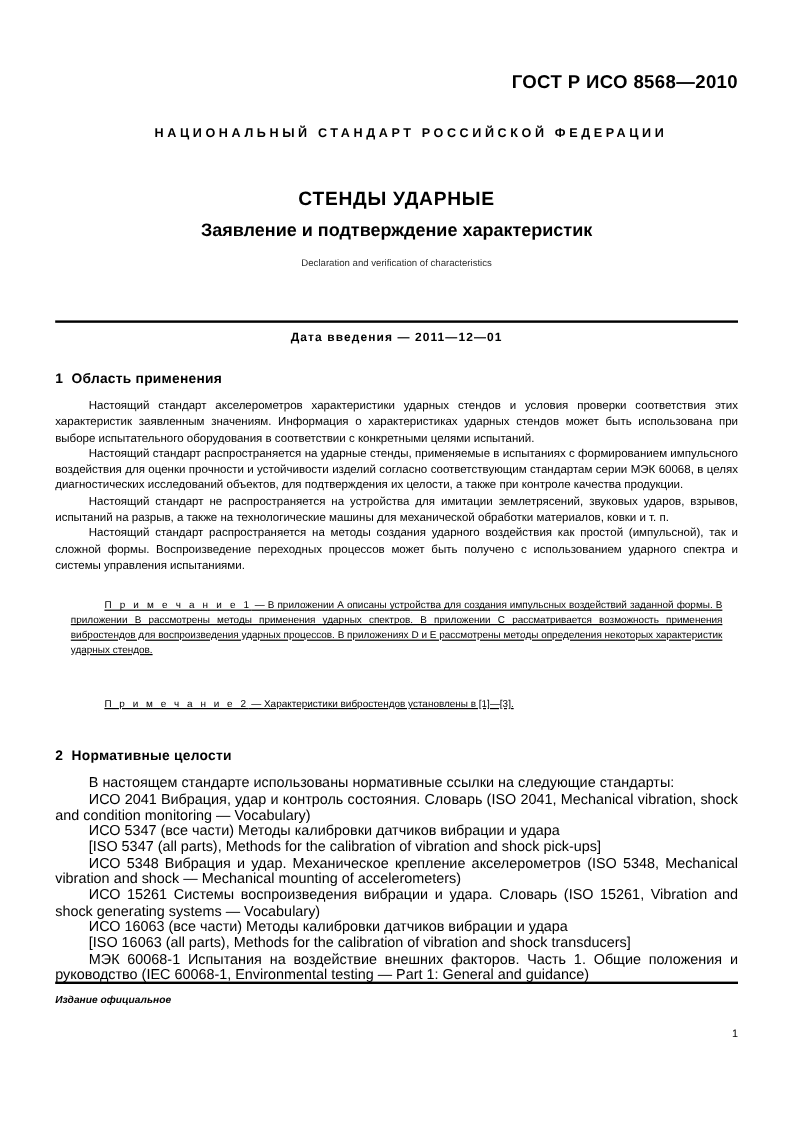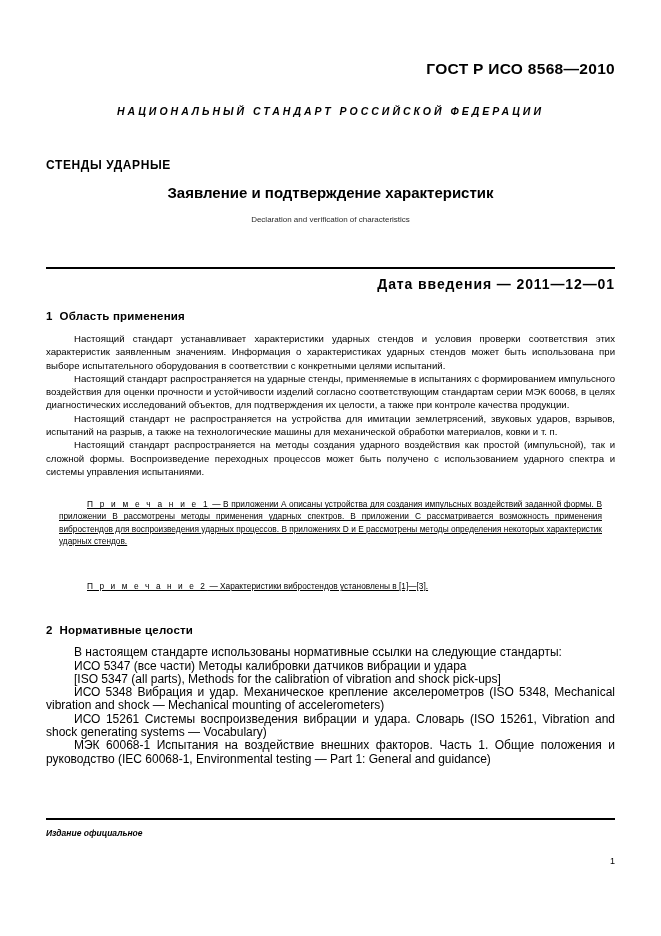--- a/index.html
+++ b/index.html
@@ -30,38 +30,37 @@
     left: 46px;
     top: 60px;
     width: 569px;
     text-align: right;
     font-size: 15.5px;
     font-weight: bold;
     letter-spacing: 0.3px;
   }
   .national-line {
     position: absolute;
-    left: 46px;
+    left: 58px;
     top: 105px;
     width: 569px;
     text-align: center;
     font-size: 10.5px;
     font-weight: bold;
     letter-spacing: 3.0px;
-    font-style: italic;
   }
 
   
   .title-main {
     position: absolute;
     left: 46px;
     top: 158px;
     width: 569px;
-    text-align: left;
-    font-size: 12px;
+    text-align: center;
+    font-size: 16px;
     font-weight: bold;
     letter-spacing: 0.6px;
   }
   .title-sub {
     position: absolute;
     left: 46px;
     top: 184px;
     width: 569px;
     text-align: center;
     font-size: 15px;
@@ -94,22 +93,22 @@
     width: 569px;
     height: 2px;
     background: #000000;
   }
 
   .date-line {
     position: absolute;
     left: 46px;
     top: 276px;
     width: 569px;
-    text-align: right;
-    font-size: 14px;
+    text-align: center;
+    font-size: 10px;
     font-weight: bold;
     letter-spacing: 0.9px;
   }
 
   
   .content {
     position: absolute;
     left: 46px;
     top: 310px;
     width: 569px;
@@ -194,45 +193,48 @@
   <div class="rule-top"></div>
 
   <div class="date-line">Дата введения — 2011—12—01</div>
 
   <div class="content">
 
     <h2 class="section">
       <span class="num">1</span><span>Область применения</span>
     </h2>
 
-    <p class="para">Настоящий стандарт устанавливает характеристики ударных стендов и условия проверки соответствия этих характеристик заявленным значениям. Информация о характеристиках ударных стендов может быть использована при выборе испытательного оборудования в соответствии с конкретными целями испытаний.</p>
+    <p class="para">Настоящий стандарт акселерометров характеристики ударных стендов и условия проверки соответствия этих характеристик заявленным значениям. Информация о характеристиках ударных стендов может быть использована при выборе испытательного оборудования в соответствии с конкретными целями испытаний.</p>
     <p class="para">Настоящий стандарт распространяется на ударные стенды, применяемые в испытаниях с формированием импульсного воздействия для оценки прочности и устойчивости изделий согласно соответствующим стандартам серии МЭК 60068, в целях диагностических исследований объектов, для подтверждения их целости, а также при контроле качества продукции.</p>
     <p class="para">Настоящий стандарт не распространяется на устройства для имитации землетрясений, звуковых ударов, взрывов, испытаний на разрыв, а также на технологические машины для механической обработки материалов, ковки и т. п.</p>
     <p class="para">Настоящий стандарт распространяется на методы создания ударного воздействия как простой (импульсной), так и сложной формы. Воспроизведение переходных процессов может быть получено с использованием ударного спектра и системы управления испытаниями.</p>
 
     <div class="gap-note"></div>
 
     <p class="note"><span class="spaced">П р и м е ч а н и е   1</span><span> — В приложении А описаны устройства для создания импульсных воздействий заданной формы. В приложении В рассмотрены методы применения ударных спектров. В приложении С рассматривается возможность применения вибростендов для воспроизведения ударных процессов. В приложениях D и Е рассмотрены методы определения некоторых характеристик ударных стендов.</span></p>
 
     <div class="gap-note"></div>
 
     <p class="note"><span class="spaced">П р и м е ч а н и е   2</span><span> — Характеристики вибростендов установлены в [1]—[3].</span></p>
 
     <div class="gap-sec"></div>
 
     <h2 class="section">
       <span class="num">2</span><span>Нормативные целости</span>
     </h2>
 
     <p class="ref">В настоящем стандарте использованы нормативные ссылки на следующие стандарты:</p>
 
+    <p class="ref">ИСО 2041  Вибрация, удар и контроль состояния. Словарь (ISO 2041, Mechanical vibration, shock and condition monitoring — Vocabulary)</p>
     <p class="ref">ИСО 5347 (все части)   Методы калибровки датчиков вибрации и удара</p>
     <p class="ref">[ISO 5347 (all parts), Methods for the calibration of vibration and shock pick-ups]</p>
     <p class="ref">ИСО 5348 Вибрация и удар. Механическое крепление акселерометров (ISO 5348, Mechanical vibration and shock — Mechanical mounting of accelerometers)</p>
     <p class="ref">ИСО 15261  Системы воспроизведения вибрации и удара. Словарь (ISO 15261, Vibration and shock generating systems — Vocabulary)</p>
+    <p class="ref">ИСО 16063 (все части)   Методы калибровки датчиков вибрации и удара</p>
+    <p class="ref">[ISO 16063 (all parts), Methods for the calibration of vibration and shock transducers]</p>
     <p class="ref">МЭК 60068-1  Испытания на воздействие внешних факторов. Часть 1. Общие положения и руководство (IEC 60068-1, Environmental testing — Part 1: General and guidance)</p>
 
   </div>
 
   <div class="rule-bottom"></div>
 
   <div class="footer-note">Издание официальное</div>
 
   <div class="page-number">1</div>
 

